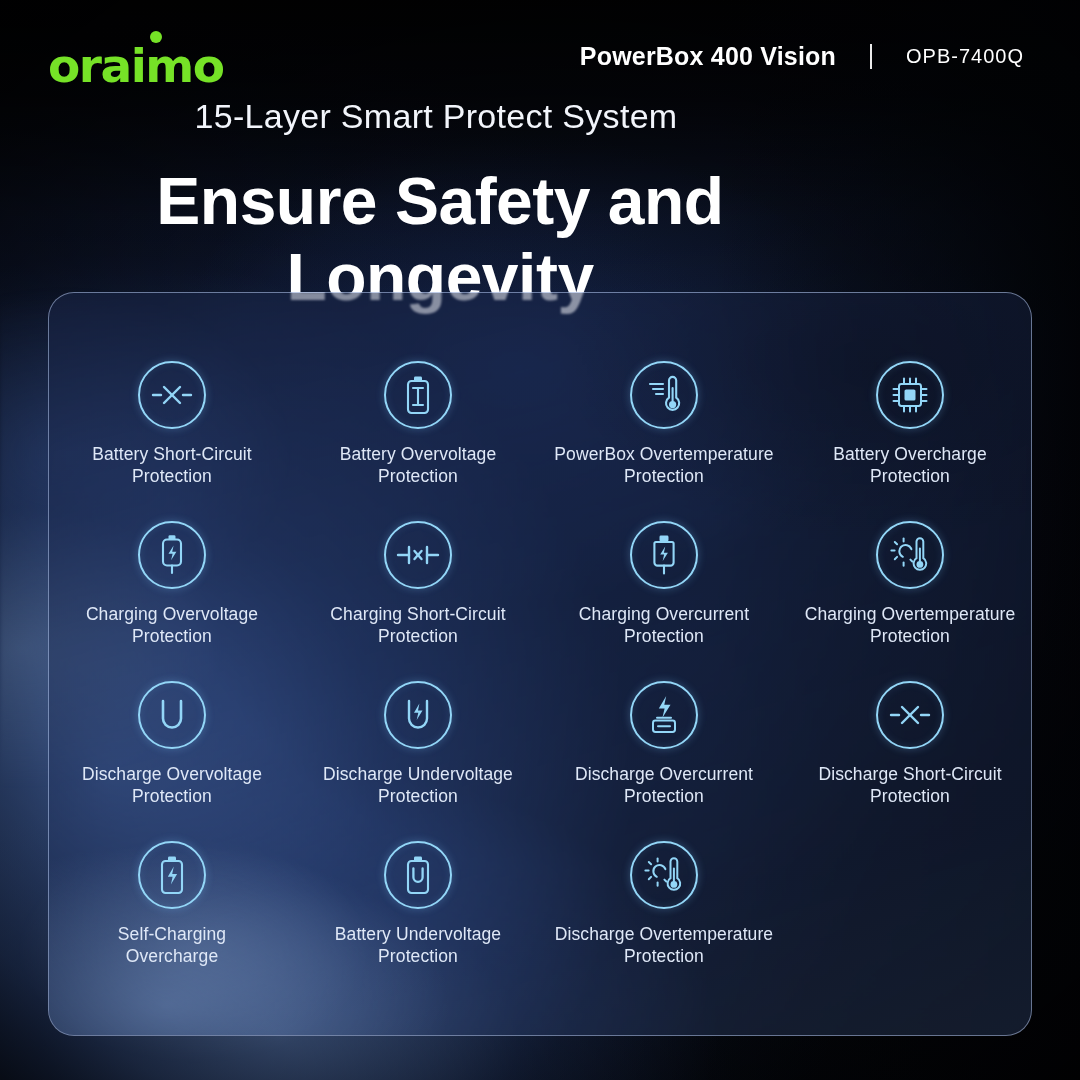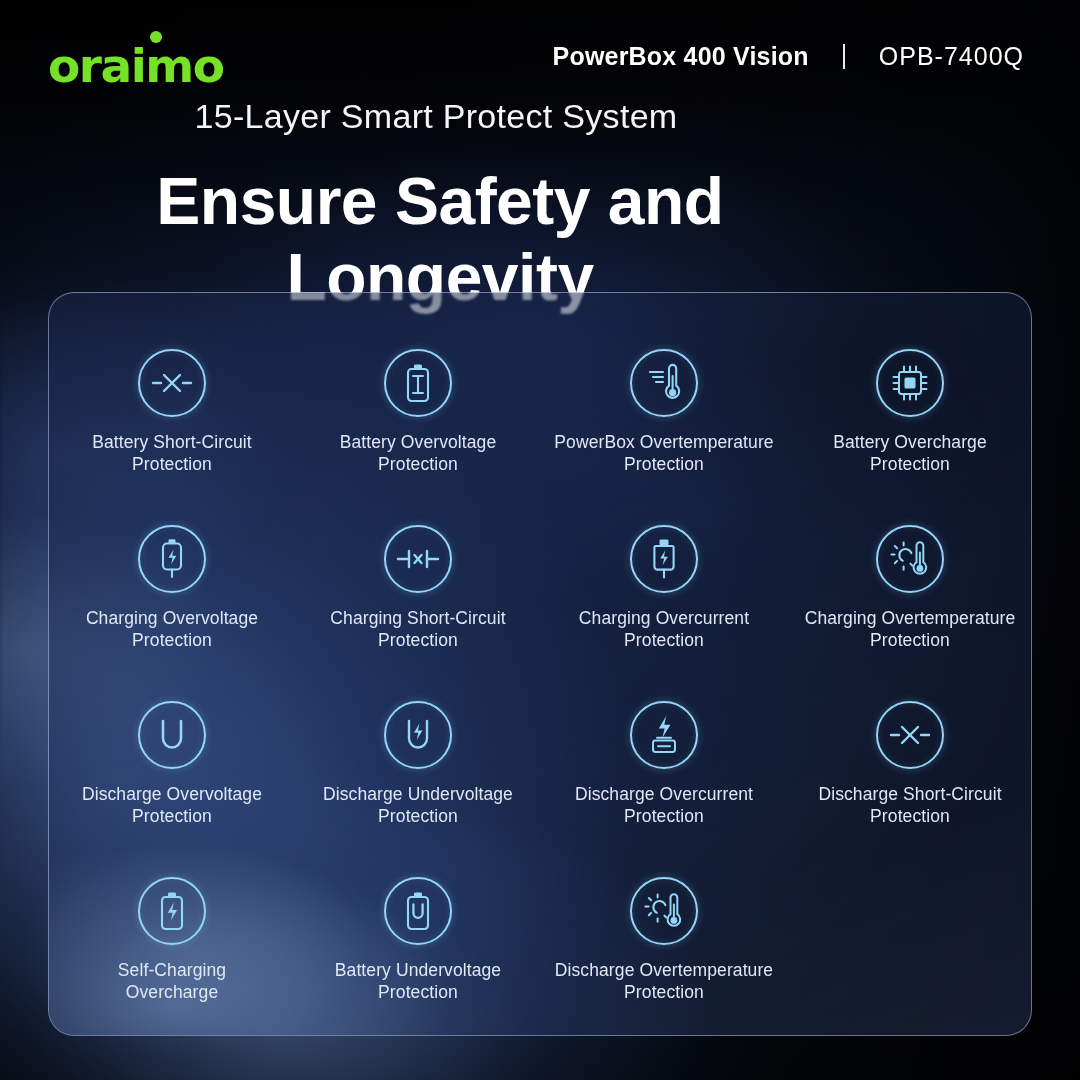--- a/index.html
+++ b/index.html
@@ -81,21 +81,21 @@
     font-size:25px; font-weight:700; letter-spacing:0.2px;
   }
   .model-sep {
     display:inline-block;
     width:2px; height:25px;
     background:#ffffff;
     margin:0 18px;
     opacity:0.92;
   }
   .model-sku {
-    font-size:25px; font-weight:400; letter-spacing:1.0px;
+    font-size:20px; font-weight:400; letter-spacing:1.0px;
   }
 
   .subhead {
     position:absolute; top:97px; left:0; width:872px;
     text-align:center;
     font-size:34px; font-weight:400; letter-spacing:0.3px;
     color:#f2f5fb;
   }
   .headline {
     position:absolute; top:163px; left:0; width:880px;
@@ -119,25 +119,25 @@
   .card-inner-glow {
     position:absolute; inset:0; pointer-events:none;
     background:
       radial-gradient(ellipse 40% 30% at 12% 96%, rgba(150,185,238,0.34) 0%, rgba(0,0,0,0) 72%),
       radial-gradient(ellipse 46% 34% at 84% 10%, rgba(10,14,28,0.45) 0%, rgba(0,0,0,0) 70%);
   }
 
   
   .grid {
     position:absolute;
-    left:0; top:56px;
+    left:0; top:68px;
     width:984px;
     display:grid;
     grid-template-columns:repeat(4, 246px);
-    row-gap:16px;
+    row-gap:0;
   }
   .cell {
     display:flex;
     flex-direction:column;
     align-items:center;
     height:160px;
   }
   .cell.empty { visibility:hidden; }
 
   .icon-circle {

